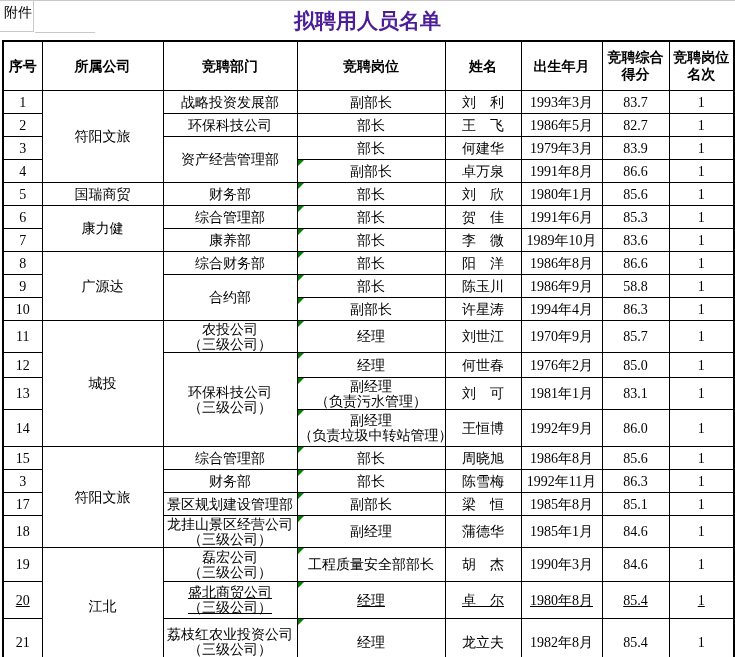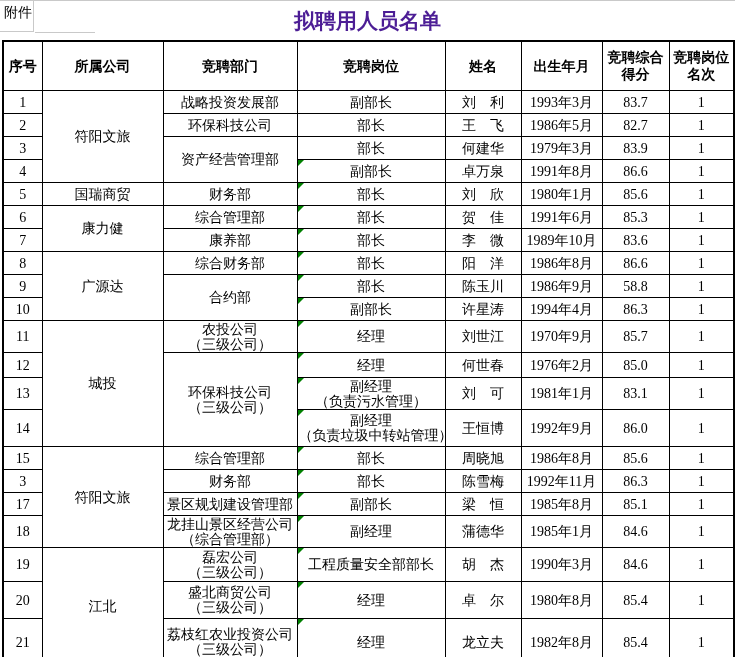--- a/index.html
+++ b/index.html
@@ -43,21 +43,21 @@
     font-weight:bold;line-height:17px;height:48px;
   }
   table.personnel td{line-height:15px;}
   tbody tr{height:23px;}
   tbody tr:nth-child(11){height:32px;padding-left:32px;}
   tbody tr:nth-child(12){height:25px;font-family:Liberation Serif, serif;}
   tbody tr:nth-child(13){height:32px;}
   tbody tr:nth-child(14){height:37px;}
   tbody tr:nth-child(18){height:32px;}
   tbody tr:nth-child(19){height:34px;}
-  tbody tr:nth-child(20){height:37px;}
+  tbody tr:nth-child(20){height:37px;text-decoration:underline;}
   tbody tr:nth-child(21){height:48px;}
   .marker{
     position:absolute;left:0;top:0;width:0;height:0;
     border-top:6px solid #008000;border-right:6px solid transparent;
     pointer-events:none;
   }
 </style>
 </head>
 <body>
 
@@ -247,21 +247,21 @@
         <td>景区规划建设管理部</td>
         <td>副部长<span class="marker" style="border-top-color: rgb(0, 128, 0);"></span></td>
         <td>梁　恒</td>
         <td>1985年8月</td>
         <td>85.1</td>
         <td>1</td>
       </tr>
       <tr>
         <td>18</td>
         <td>龙挂山景区经营公司
-（综合管理部）</td>
+（三级公司）</td>
         <td>副经理<span class="marker" style="border-top-color: rgb(0, 128, 0);"></span></td>
         <td>蒲德华</td>
         <td>1985年1月</td>
         <td>84.6</td>
         <td>1</td>
       </tr>
       <tr>
         <td>19</td>
         <td rowspan="3">江北</td>
         <td>磊宏公司

